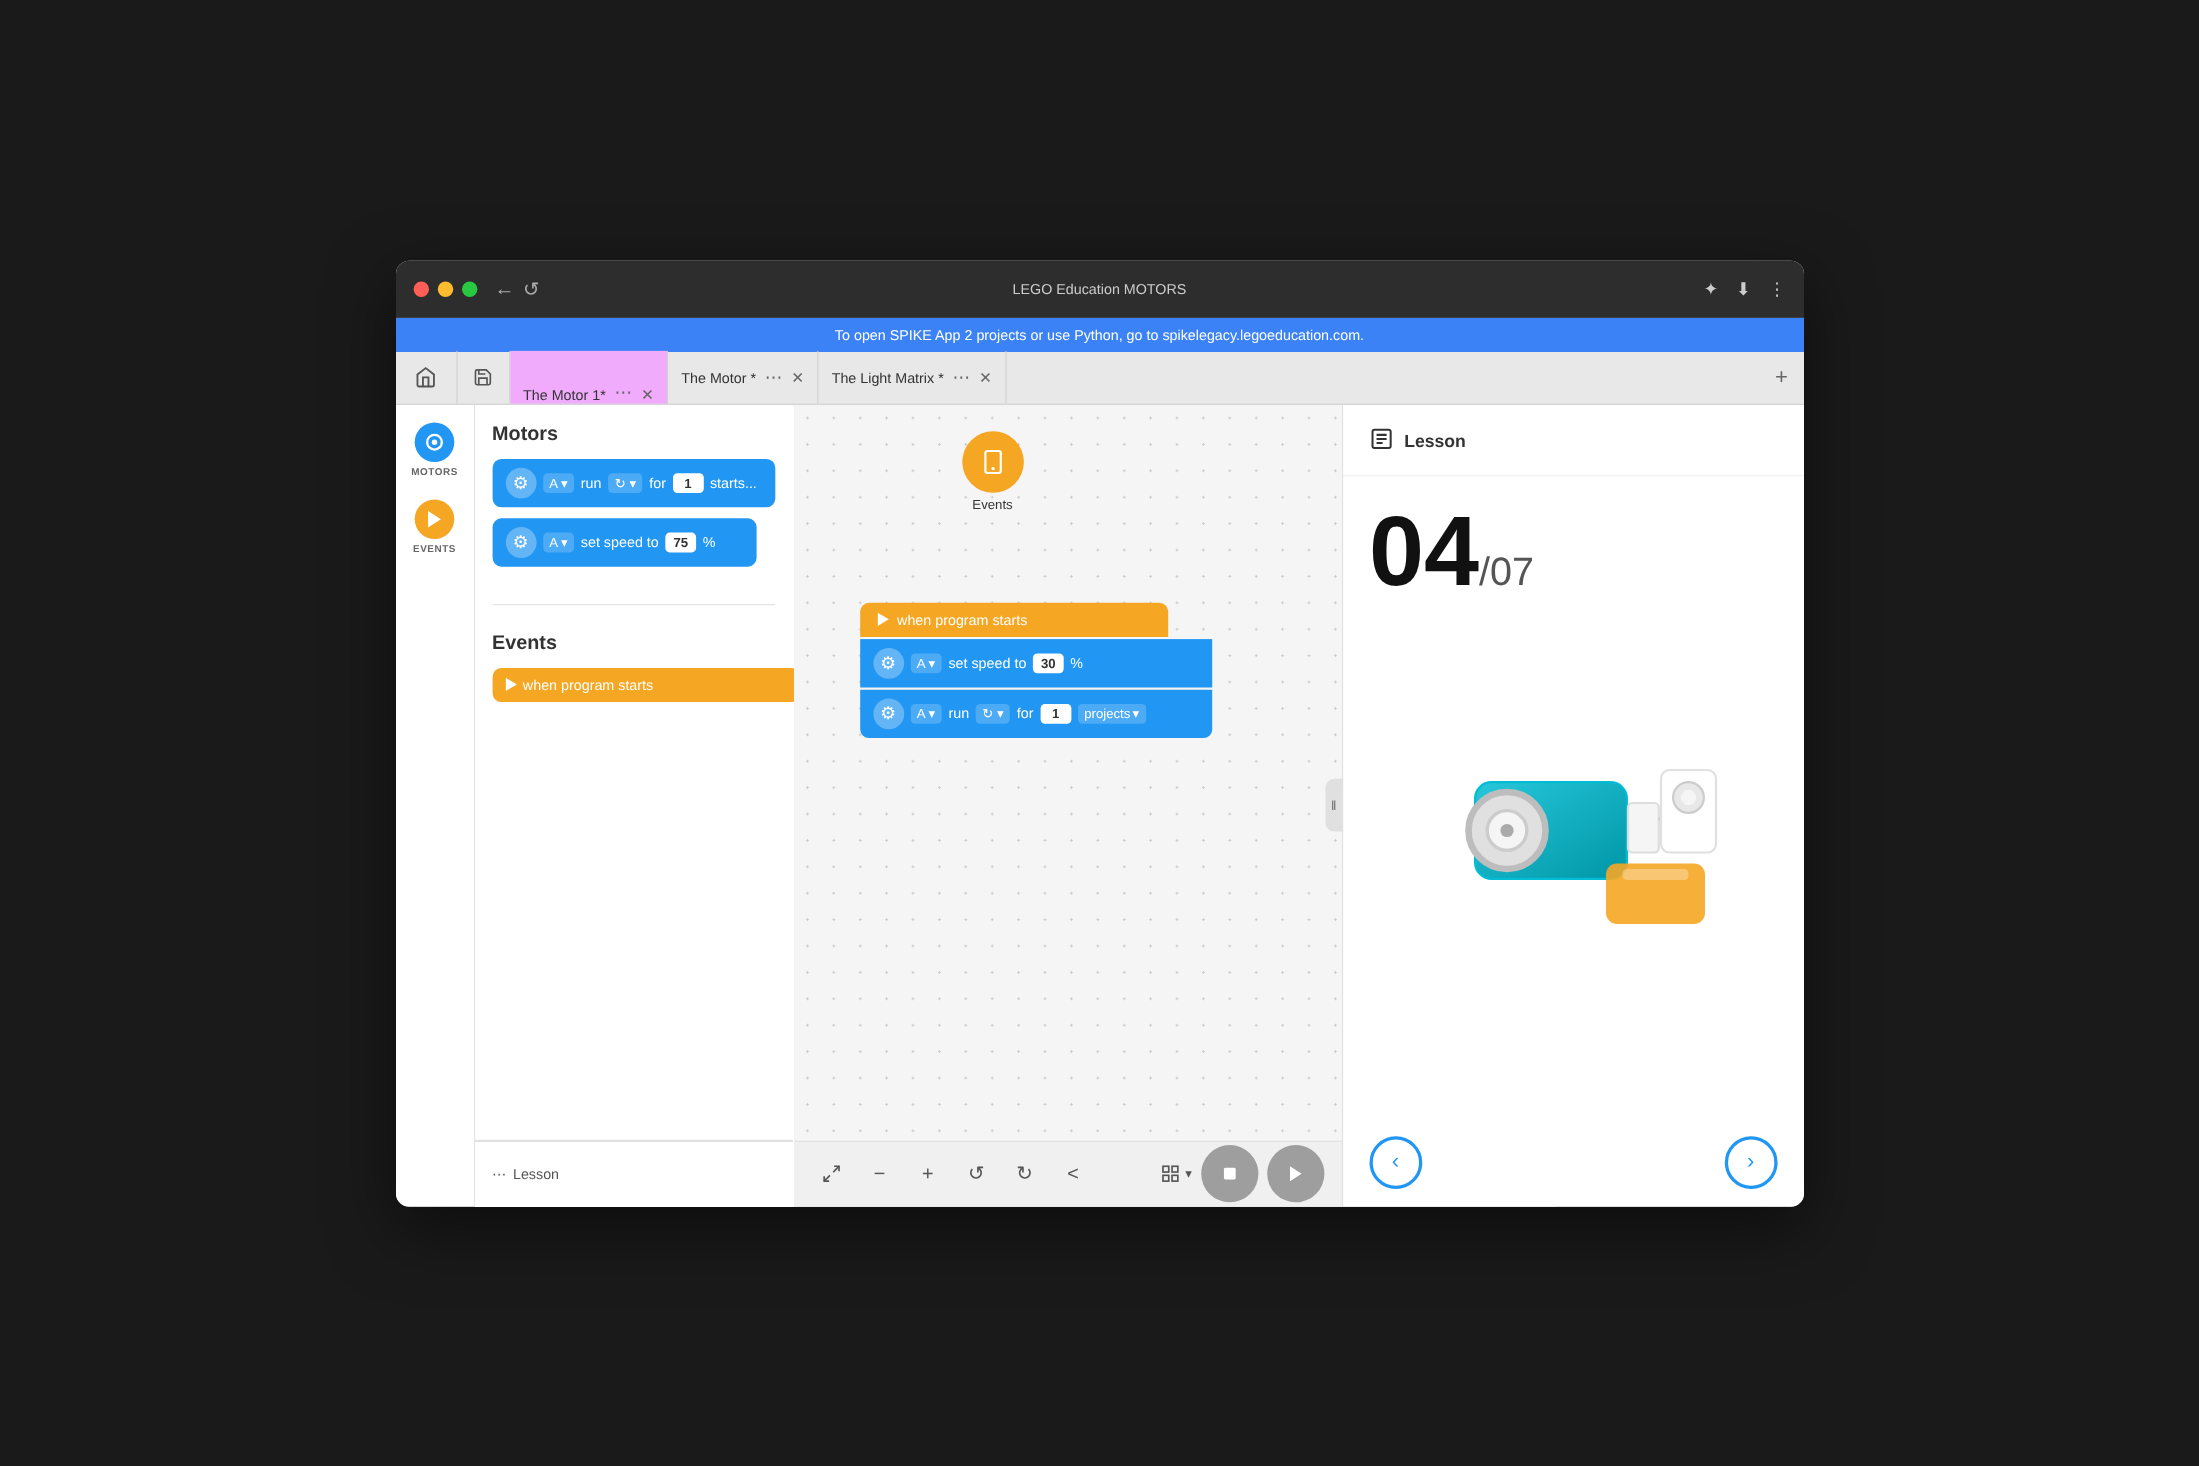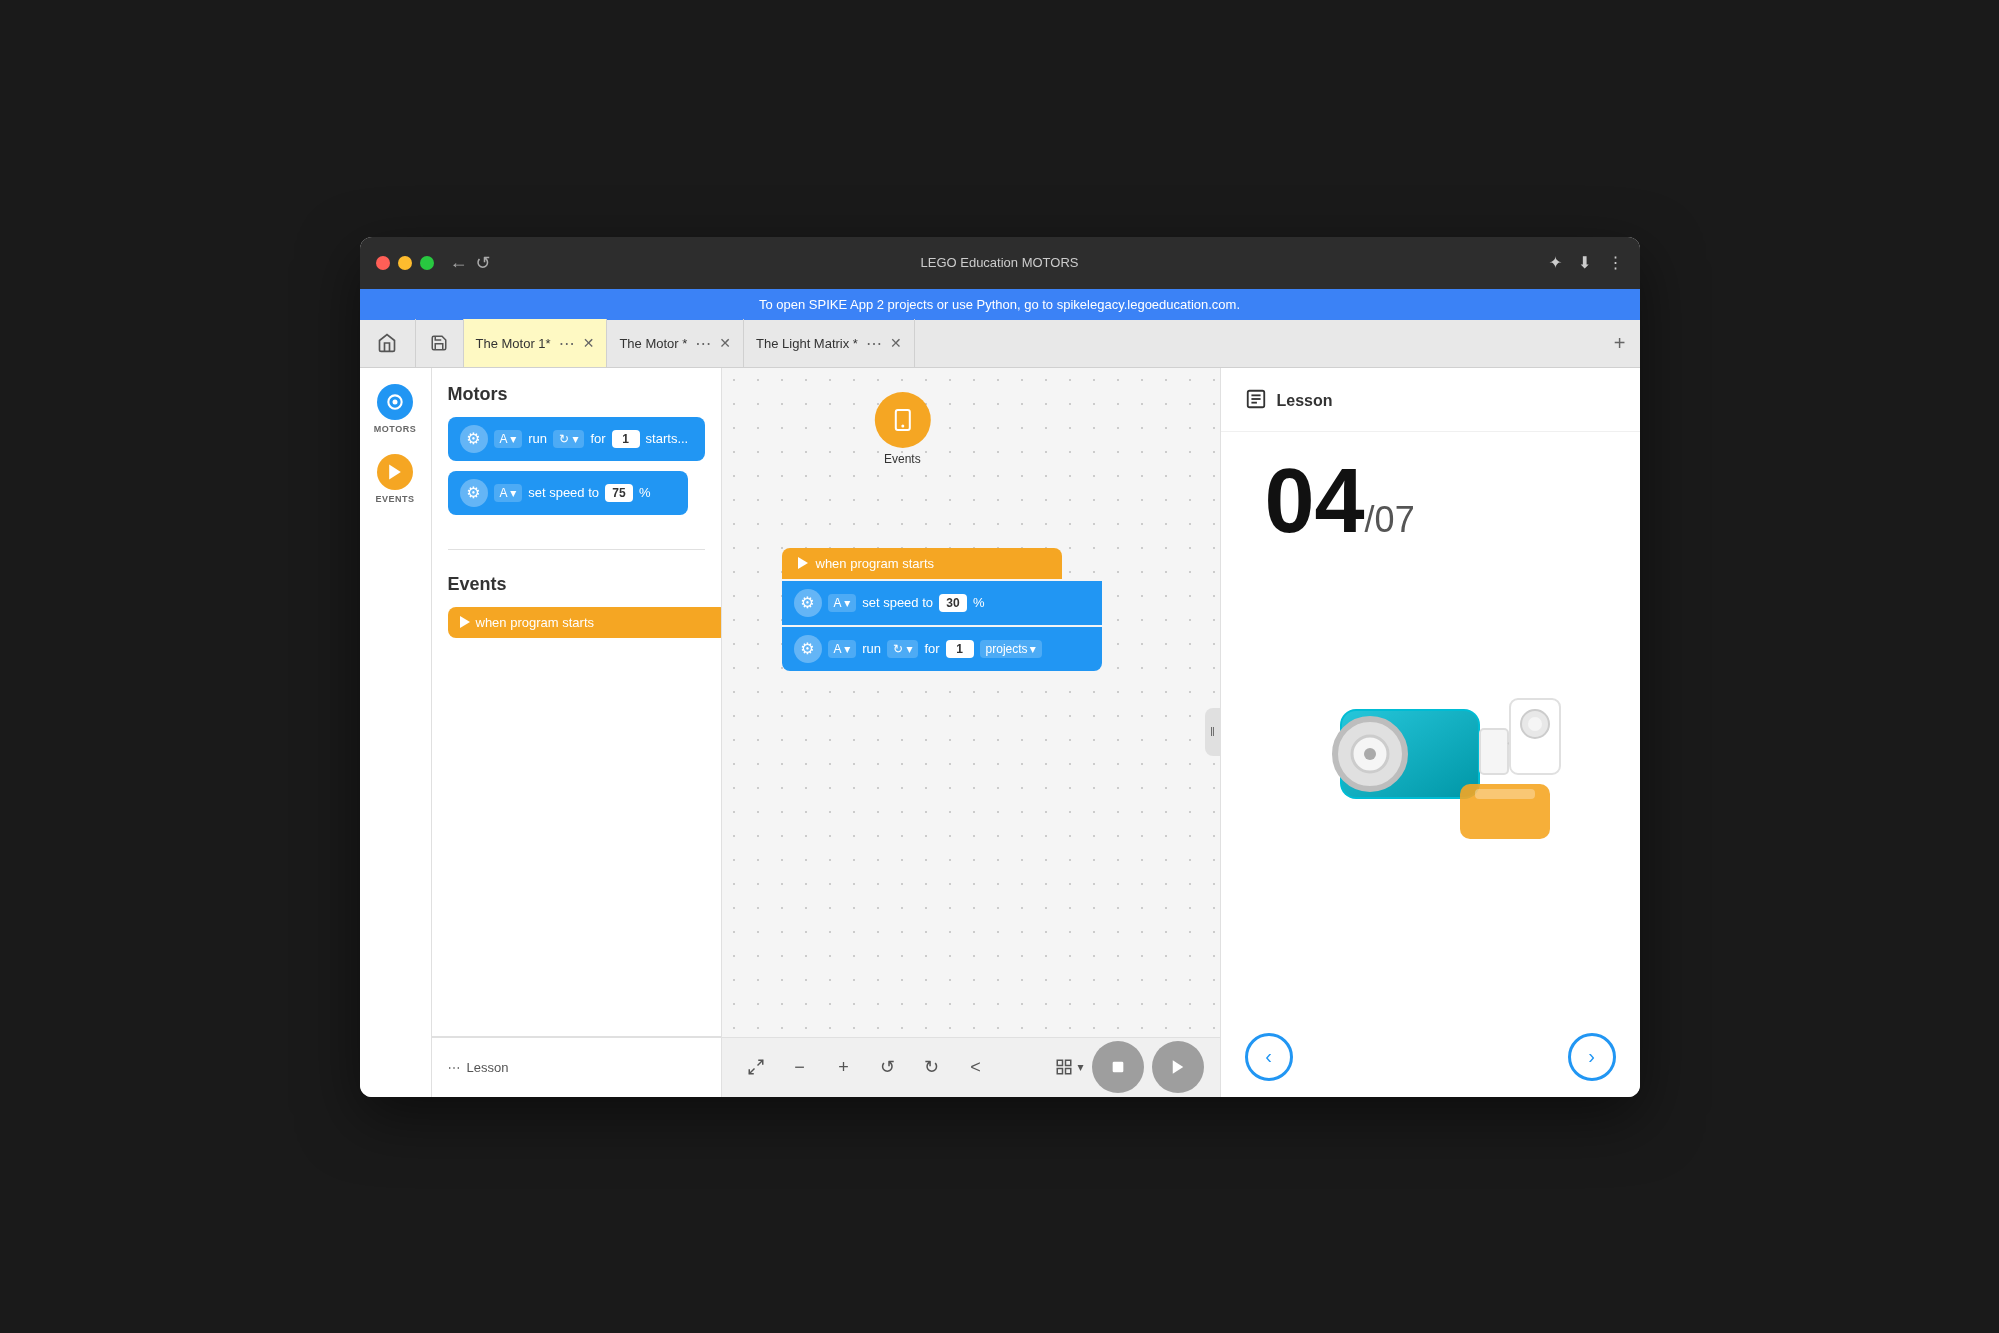--- a/index.html
+++ b/index.html
@@ -121,21 +121,22 @@
       padding: 0 12px;
       height: 48px;
       gap: 8px;
       border-right: 1px solid #d0d0d0;
       cursor: pointer;
       font-size: 13px;
       color: #333;
       min-width: 120px;
     }
     .tab.active {
-      background: #fef9c3;
+      background: #f0abfc;
+      align-items: flex-end;
     }
     .tab-label { flex: 1; }
     .tab-dot { color: #666; font-size: 16px; cursor: pointer; }
     .tab-close { color: #666; font-size: 14px; cursor: pointer; }
     .new-tab-btn {
       width: 40px;
       height: 48px;
       display: flex;
       align-items: center;
       justify-content: center;
@@ -365,21 +366,20 @@
       flex-direction: column;
     }
     .lesson-number {
       font-size: 80px;
       font-weight: 900;
       color: #111;
       line-height: 1;
       display: flex;
       align-items: baseline;
       gap: 0;
-      margin-left: 20px;
     }
     .lesson-image {
       flex: 1;
       display: flex;
       align-items: center;
       justify-content: center;
       margin: 20px 0;
       min-height: 200px;
     }
     .lesson-nav {

